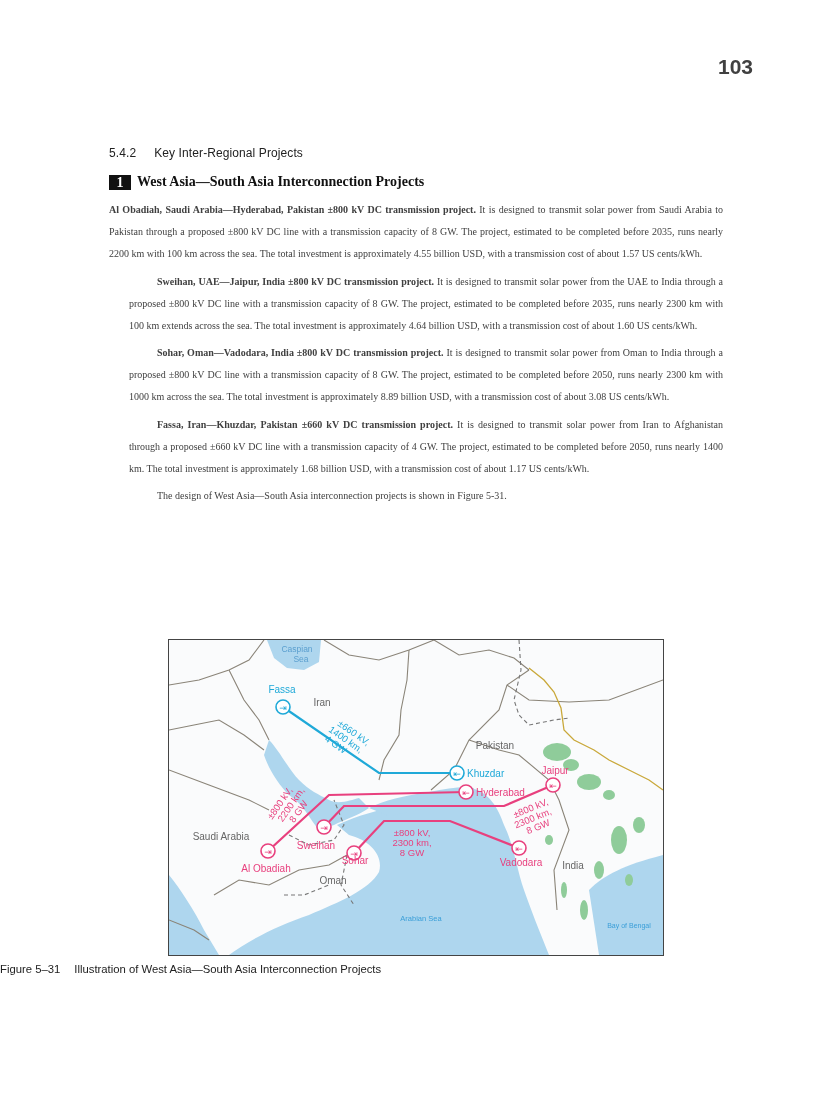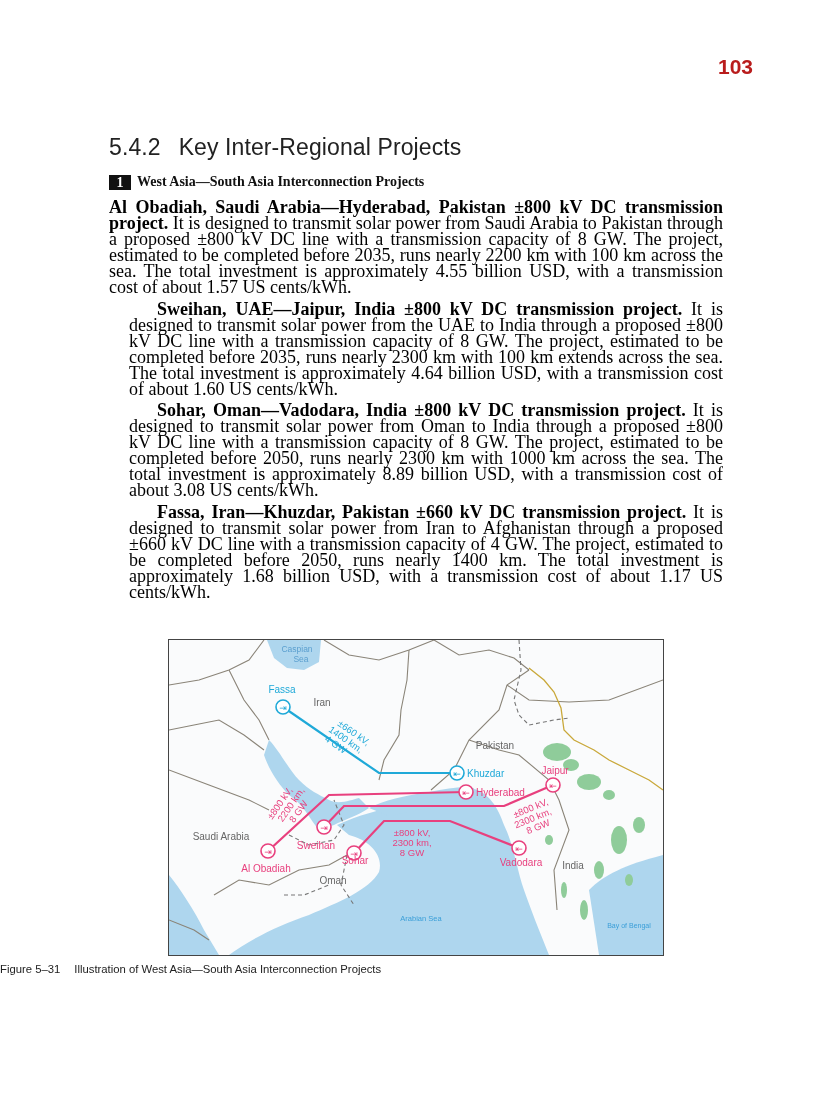--- a/index.html
+++ b/index.html
@@ -1,22 +1,22 @@
 <!DOCTYPE html>
 <html><head>
 <meta charset="utf-8">
 <style>
   html, body { margin:0; padding:0; background:#ffffff; }
   body { width:816px; height:1100px; position:relative; overflow:hidden; }
-  .page-num { position:absolute; left:718px; top:55px; font-family:"Liberation Sans", sans-serif; font-weight:bold; font-size:21px; color:#b91c1c; }
-  .sec-title { position:absolute; left:109px; top:134px; font-family:"Liberation Sans", sans-serif; font-size:23px; color:#222; letter-spacing:0.1px; }
+  .page-num { position:absolute; left:718px; top:55px; font-family:"Liberation Sans", sans-serif; font-weight:bold; font-size:21px; color:#404040; }
+  .sec-title { position:absolute; left:109px; top:146px; font-family:"Liberation Sans", sans-serif; font-size:12px; color:#222; letter-spacing:0.1px; }
   .sec-title .num { margin-right:18px; }
   .sub-head { position:absolute; left:109px; top:174px; font-family:"Liberation Serif", serif; font-weight:bold; font-size:14px; color:#111; display:flex; align-items:center; }
   .badge { display:inline-block; background:#111; color:#fff; font-weight:bold; width:22px; height:15px; line-height:15px; text-align:center; margin-right:6px; font-size:14px; }
-  .body-text { position:absolute; left:109px; width:614px; font-family:"Liberation Serif", serif; font-size:18px; line-height:16px; color:#000000; text-align:justify; }
+  .body-text { position:absolute; left:109px; width:614px; font-family:"Liberation Serif", serif; font-size:10px; line-height:22px; color:#404040; text-align:justify; }
   .body-text p { margin:0 0 5.5px 0; }
   .body-text p.indent { text-indent:28px;margin-left:20px; }
   .body-text b { font-weight:bold; }
   .figure { position:absolute; left:168px; top:639px; width:494px; height:315px; border:1px solid #444; background:#fafbfc; overflow:hidden; }
   .caption { position:absolute; left:0; width:816px; top:963px; text-align:left; font-family:"Liberation Sans", sans-serif; font-size:11.3px; color:#222; }
   .caption .gap { display:inline-block; width:14px; }
   svg text { font-family:"Liberation Sans", sans-serif; }
 </style>
 </head>
 <body>
@@ -30,20 +30,21 @@
 <div class="sub-head">
   <span class="badge">1</span>
   <span>West Asia—South Asia Interconnection Projects</span>
 </div>
 
 <div class="body-text" style="top:199px;">
   <p><b>Al Obadiah, Saudi Arabia—Hyderabad, Pakistan ±800 kV DC transmission project.</b><span> It is designed to transmit solar power from Saudi Arabia to Pakistan through a proposed ±800 kV DC line with a transmission capacity of 8 GW. The project, estimated to be completed before 2035, runs nearly 2200 km with 100 km across the sea. The total investment is approximately 4.55 billion USD, with a transmission cost of about 1.57 US cents/kWh.</span></p>
   <p class="indent"><b>Sweihan, UAE—Jaipur, India ±800 kV DC transmission project.</b><span> It is designed to transmit solar power from the UAE to India through a proposed ±800 kV DC line with a transmission capacity of 8 GW. The project, estimated to be completed before 2035, runs nearly 2300 km with 100 km extends across the sea. The total investment is approximately 4.64 billion USD, with a transmission cost of about 1.60 US cents/kWh.</span></p>
   <p class="indent"><b>Sohar, Oman—Vadodara, India ±800 kV DC transmission project.</b><span> It is designed to transmit solar power from Oman to India through a proposed ±800 kV DC line with a transmission capacity of 8 GW. The project, estimated to be completed before 2050, runs nearly 2300 km with 1000 km across the sea. The total investment is approximately 8.89 billion USD, with a transmission cost of about 3.08 US cents/kWh.</span></p>
   <p class="indent"><b>Fassa, Iran—Khuzdar, Pakistan ±660 kV DC transmission project.</b><span> It is designed to transmit solar power from Iran to Afghanistan through a proposed ±660 kV DC line with a transmission capacity of 4 GW. The project, estimated to be completed before 2050, runs nearly 1400 km. The total investment is approximately 1.68 billion USD, with a transmission cost of about 1.17 US cents/kWh.</span></p>
+  <p class="indent">The design of West Asia—South Asia interconnection projects is shown in Figure 5-31.</p>
 </div>
 
 <div class="figure">
   <svg width="494" height="315" viewBox="0 0 494 315">
 
     <rect width="494" height="315" fill="#fafbfc"></rect>
     <path d="M98,0 L152,0 L150,22 L135,30 L118,28 L105,18 Z" fill="#aed6ee"></path>
     <path d="M100,100 C110,110 120,130 130,140 C140,150 150,155 160,160 C170,165 182,160 190,158 L200,168 C190,175 175,180 165,185 L150,190 C140,178 135,165 120,155 C110,145 100,130 95,115 Z" fill="#aed6ee"></path>
     <path d="M168,185 C190,175 210,170 230,165 C260,160 280,152 300,148 C320,150 330,170 335,185 C345,205 348,230 355,250 C362,270 370,290 380,315 L60,315 C80,300 110,285 140,275 C170,262 200,250 210,232 C215,215 200,200 180,195 Z" fill="#aed6ee"></path>
     <path d="M200,168 C215,160 235,156 260,152 C280,148 295,146 305,148 L300,160 C280,165 250,170 220,176 Z" fill="#aed6ee"></path>

